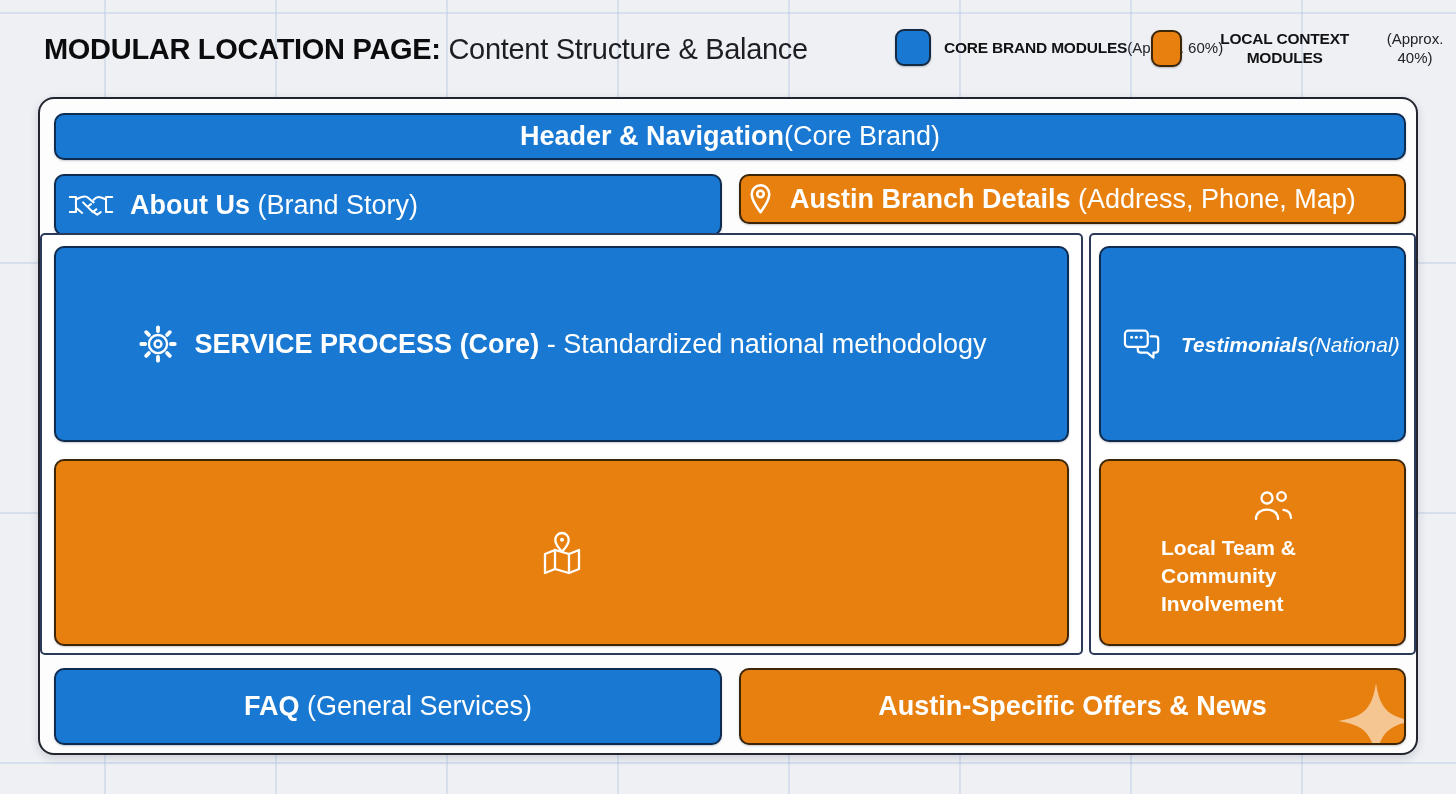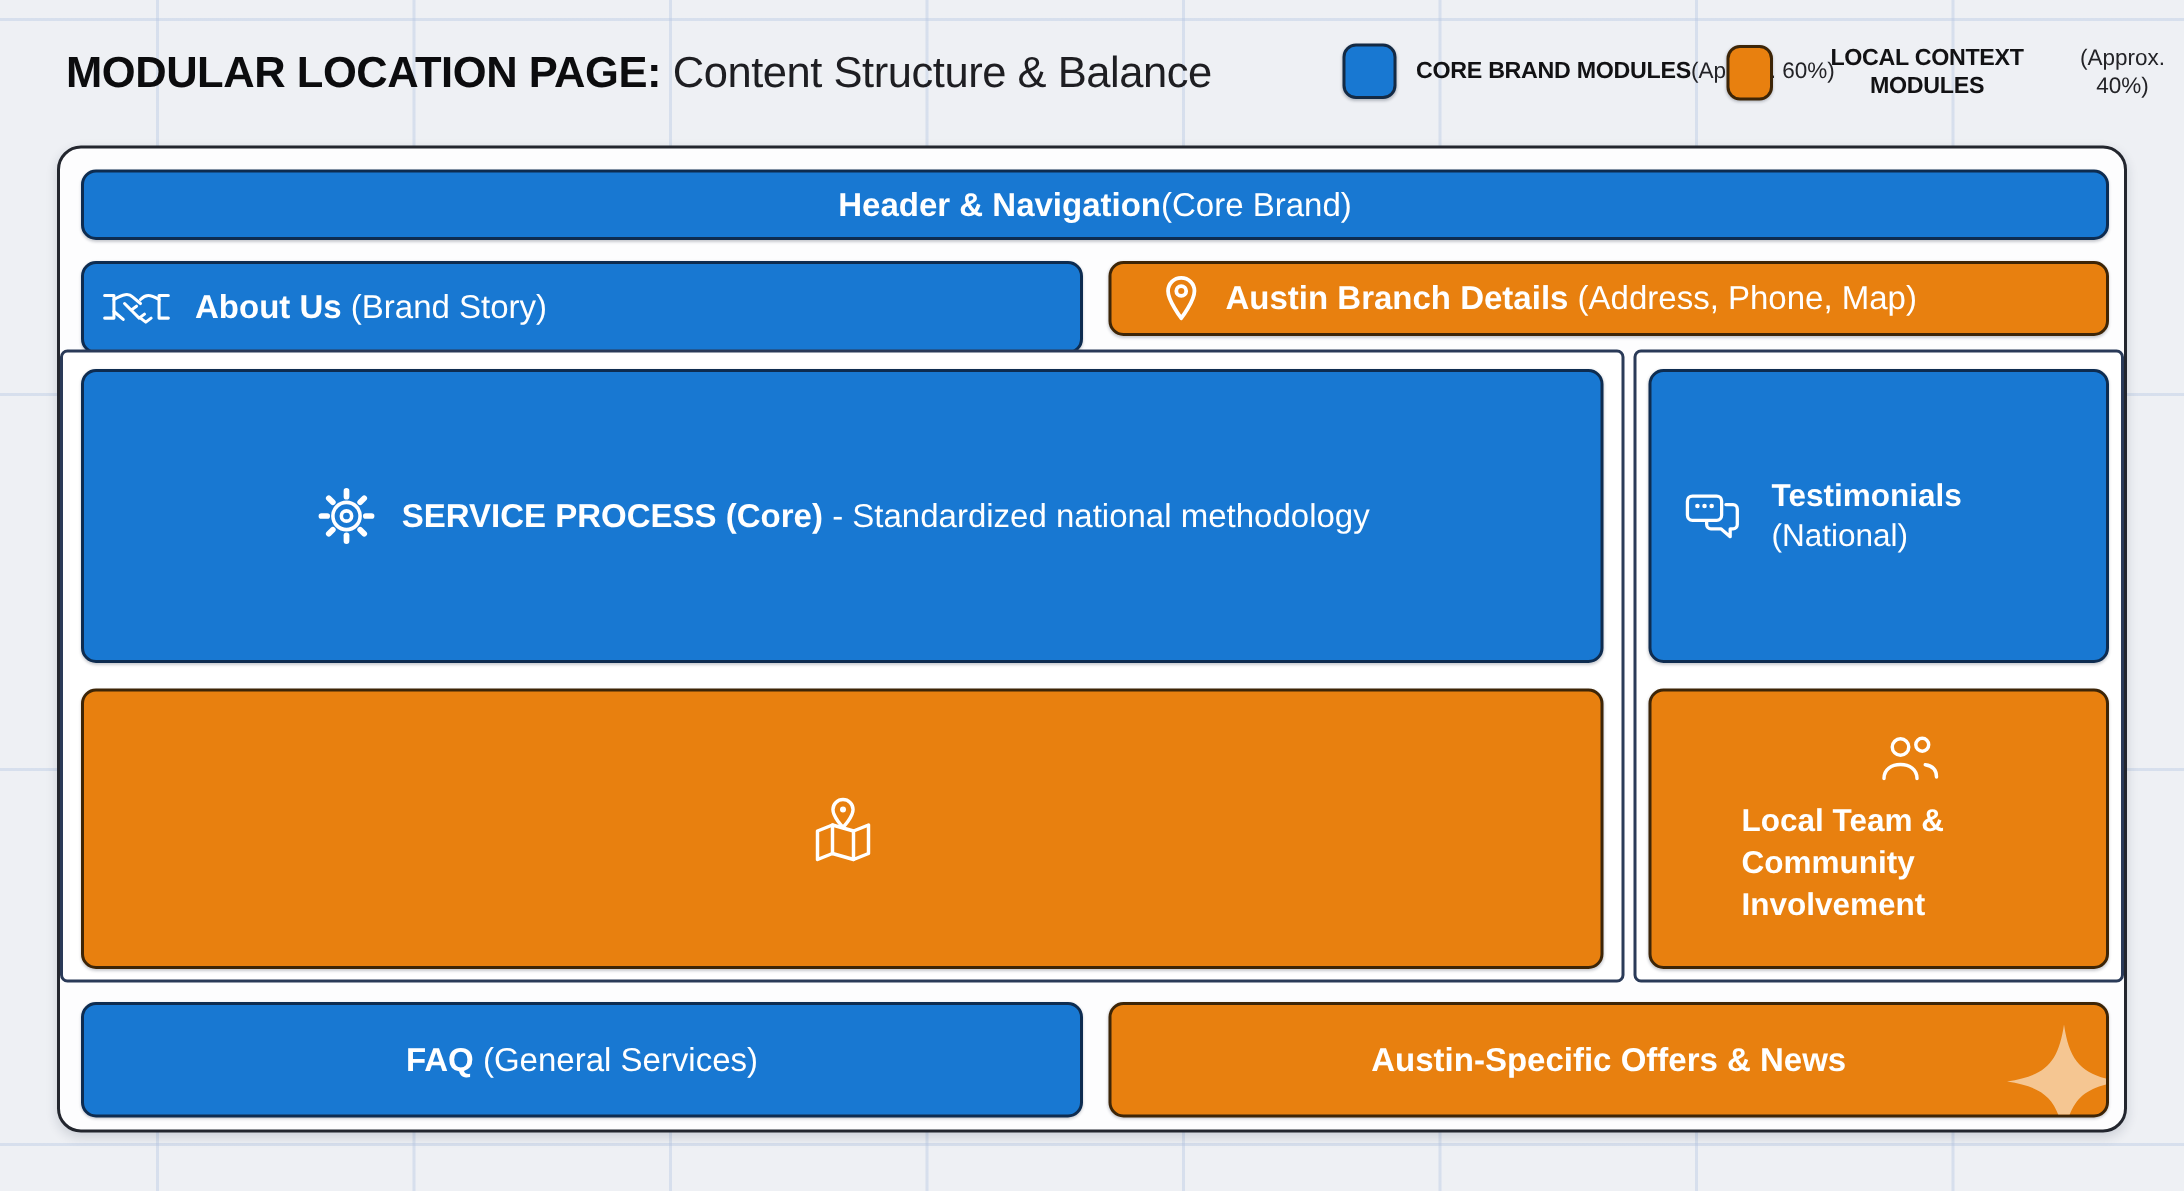--- a/index.html
+++ b/index.html
@@ -32,53 +32,53 @@
 
   
   .board {
     position:absolute; left:38px; top:97px; width:1380px; height:658px;
     background:#fdfdfe; border:2px solid #23262e; border-radius:16px;
     box-shadow:0 3px 8px rgba(25,35,60,.16);
   }
 
   .block {
     position:absolute; display:flex; align-items:center;
-    border-radius:10px; color:#fff; font-size:22px;
+    border-radius:10px; color:#fff; font-size:27px;
     box-shadow:0 1px 2px rgba(10,20,40,.22);
   }
   .block .b { font-weight:700; }
   .block .r { font-weight:400; }
   .block.core  { background:#1878d2; border:2px solid #0e2c50; }
   .block.local { background:#e8800f; border:2px solid #3d2507; }
   .center { justify-content:center; }
 
   .mid-panel {
     position:absolute; top:134px; height:422px;
     background:#fff; border:2px solid #2a3a58; border-radius:5px;
   }
   .mid-panel.left  { left:0;      width:1043px; }
   .mid-panel.right { left:1049px; width:327px;  }
 
   .blk-header  { left:14px;  top:14px;  width:1352px; height:47px; }
   .blk-about   { left:14px;  top:75px;  width:668px;  height:62px; padding-left:12px; gap:16px; }
-  .blk-branch  { left:699px; top:75px;  width:667px;  height:50px; padding-left:33px; gap:16px; }
+  .blk-branch  { left:699px; top:75px;  width:667px;  height:50px; padding-left:6px; gap:16px; }
 
   .blk-service { left:12px; top:11px;  width:1015px; height:196px; gap:16px; }
   .blk-areas   { left:12px; top:224px; width:1015px; height:187px; flex-direction:column; gap:6px; }
   .blk-testi   { left:8px;  top:11px;  width:307px;  height:196px; padding-left:20px; gap:16px; font-size:21px; line-height:27px; }
   .blk-team    { left:8px;  top:224px; width:307px;  height:187px; flex-direction:column; justify-content:center; gap:10px; font-size:21px; line-height:28px;padding-left:40px; }
   .blk-team .team-text { align-self:flex-start; padding-left:20px; font-weight:700; }
 
   .blk-faq    { left:14px;  top:569px; width:668px; height:77px; }
   .blk-offers { left:699px; top:569px; width:667px; height:77px; overflow:hidden; position:absolute; }
   .blk-offers .sparkle { position:absolute; right:-10px; bottom:-16px; width:76px; height:76px; }
 
   .icon { flex:0 0 auto; display:flex; align-items:center; justify-content:center; }
   .icon svg { stroke:#fff; fill:none; stroke-width:2.3; stroke-linecap:round; stroke-linejoin:round; }
-  .testi-lines { display:flex; flex-direction:column; }
+  .testi-lines { display:flex; flex-direction:row;font-style:italic; }
 </style>
 </head>
 <body>
 
 <div class="canvas">
 
   <div class="page-title">
     <span class="t-bold">MODULAR LOCATION PAGE:</span>
     <span class="t-reg"> Content Structure &amp; Balance</span>
   </div>

